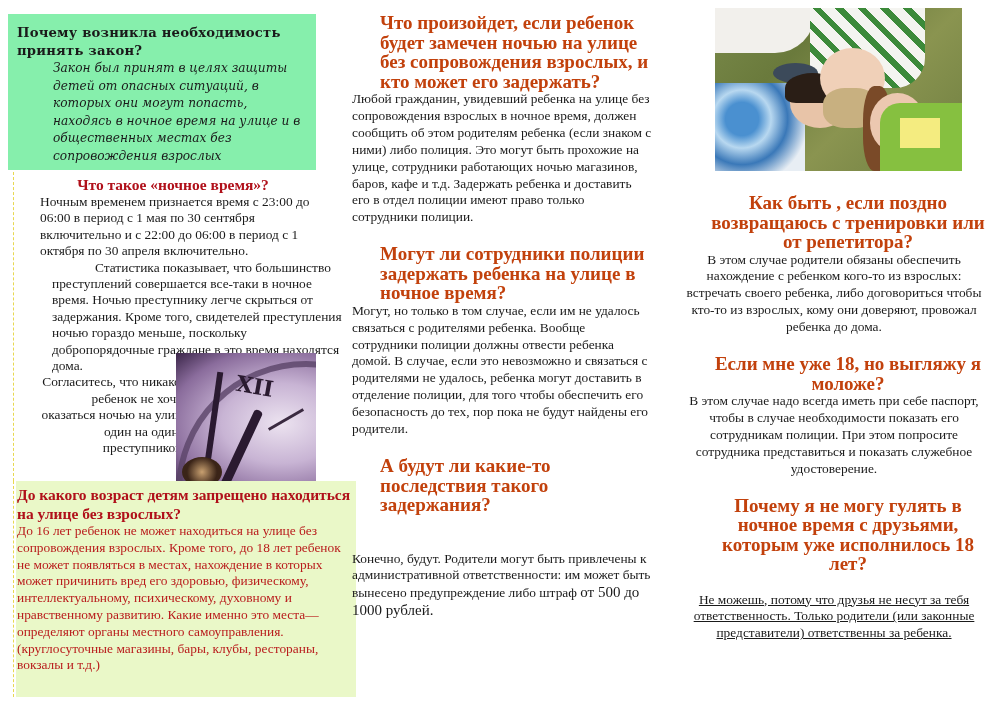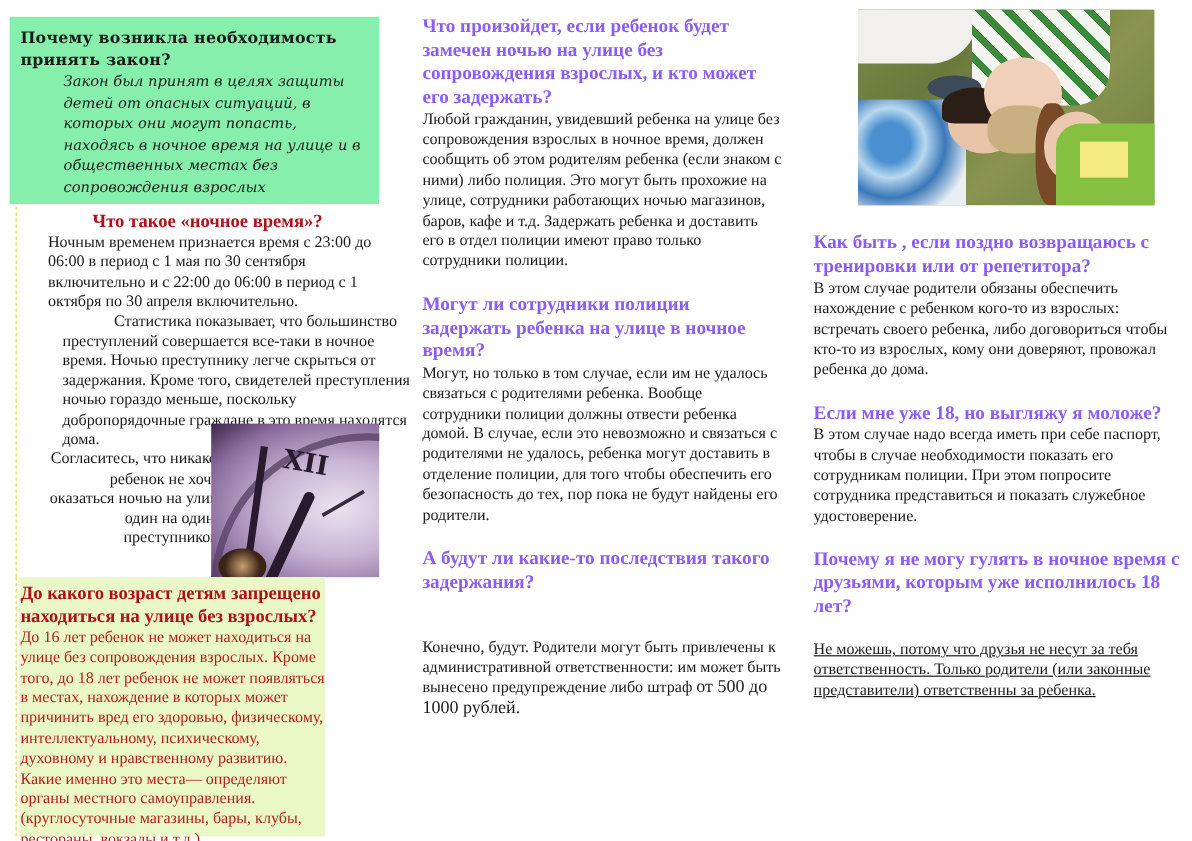--- a/index.html
+++ b/index.html
@@ -58,40 +58,40 @@
   .clock .tick {
     position: absolute; left: 90px; top: 65px; width: 40px; height: 3px;
     background: #3a2a40; transform: rotate(-30deg);
   }
   .clock .hub {
     position: absolute; left: 6px; top: 104px; width: 40px; height: 30px;
     border-radius: 50%; background: radial-gradient(circle, #c8a070 0%, #3a2418 60%);
   }
 
   .green-box {
-    position: absolute; left: 16px; top: 481px; width: 255px; height: 216px;
+    position: absolute; left: 16px; top: 481px; width: 340px; height: 216px;
     background: #eaf8c8; padding: 4px 0 0 1px;
   }
   .green-box h3 {
     color: #b0101a; font-weight: bold; font-size: 15.5px; line-height: 19px;
   }
   .green-box p { font-size: 13.4px; line-height: 16.8px; color: #b91c1c; }
   .dash-left {
     position: absolute; left: 13px; top: 481px; height: 216px;
     border-left: 1px dashed #e8d850;
   }
 
   .col2 { position: absolute; left: 352px; top: 13px; width: 300px; }
   .col2 h3, .col3 h3 {
-    color: #8b5cf6; font-weight: bold; font-size: 16px; line-height: 19.5px;
+    color: #c2410c; font-weight: bold; font-size: 19px; line-height: 19.5px; margin-left: 28px;
   }
   .col2 p, .col3 p { font-size: 13.4px; line-height: 16.9px; color: #1a1a1a; }
   .col2 .big { font-size: 15px; }
 
-  .col3 { position: absolute; left: 678px; top: 193px; width: 312px; }
+  .col3 { position: absolute; left: 678px; top: 193px; width: 312px; text-align: center; }
 
   .photo {
     position: absolute; left: 715px; top: 8px; width: 247px; height: 163px;
     background: linear-gradient(135deg, #7a8a4a 0%, #6a7a3c 30%, #8a9450 60%, #6e7e40 100%);
     overflow: hidden;
   }
   .photo .p1 { position: absolute; left: 0; top: 0; width: 100px; height: 45px; background: #f2f0ec; border-radius: 0 0 40px 0; }
   .photo .p2 { position: absolute; left: 95px; top: 0; width: 115px; height: 80px; background: repeating-linear-gradient(45deg, #f4f4f0 0 10px, #3c8a3a 10px 16px); border-radius: 0 0 30px 20px; }
   .photo .p3 { position: absolute; left: 0; top: 75px; width: 90px; height: 90px; background: radial-gradient(circle at 30% 40%, #4a90d0 0 20%, #b8d8f0 35%, #3a78b8 55%, #e8eef4 80%); }
   .photo .p4 { position: absolute; left: 75px; top: 70px; width: 60px; height: 50px; background: #e8c4a8; border-radius: 50%; }

